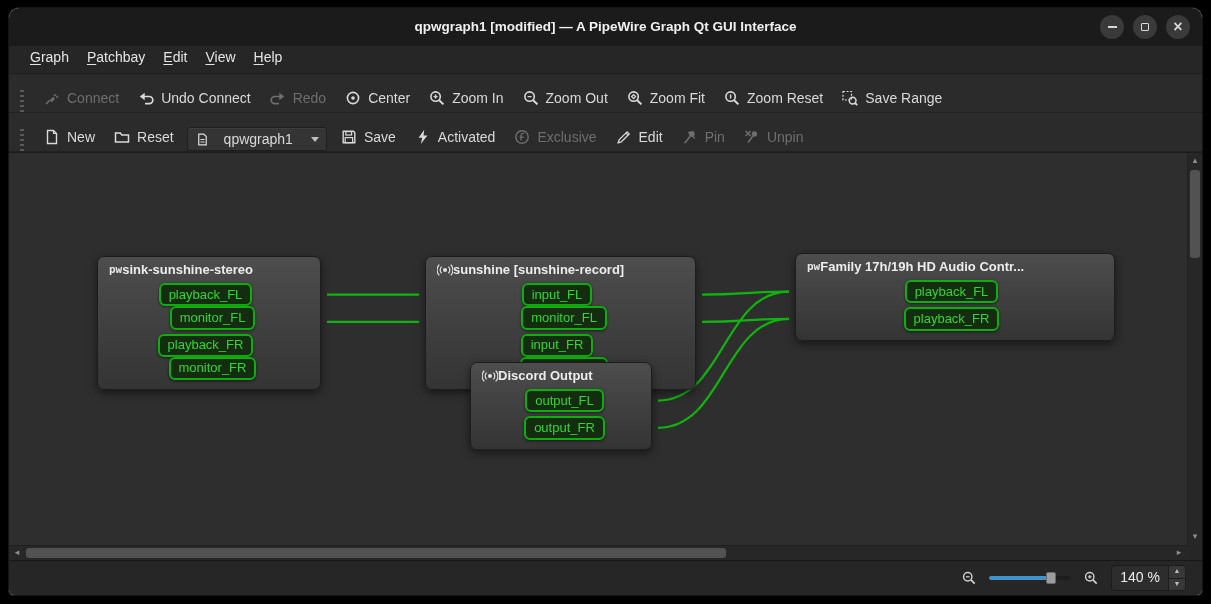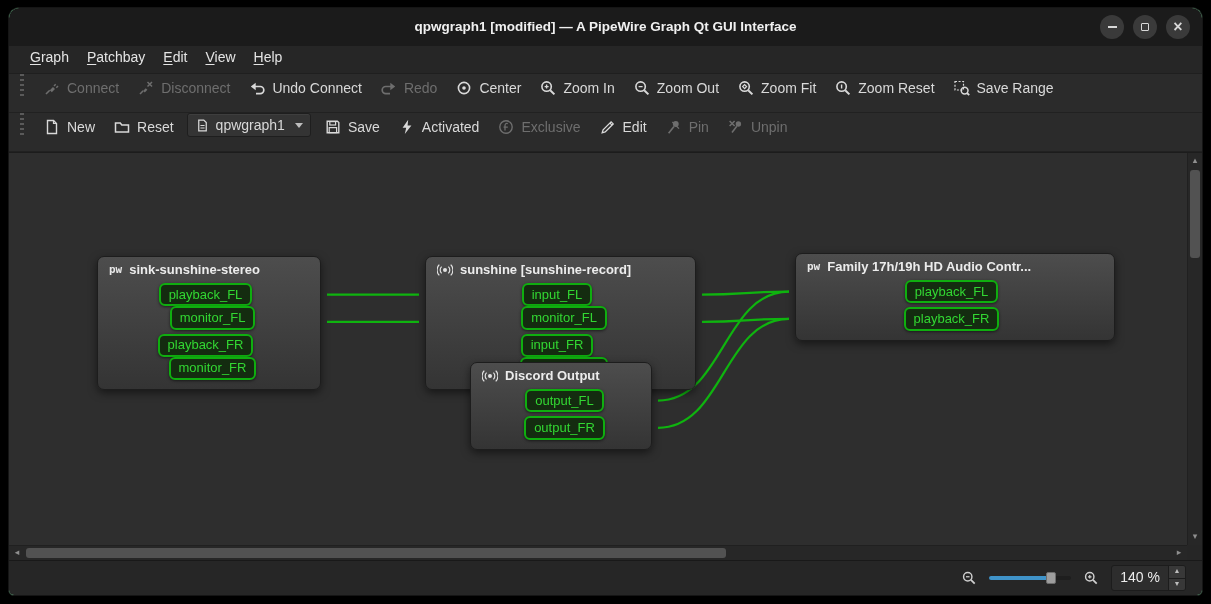--- a/index.html
+++ b/index.html
@@ -16,41 +16,41 @@
     justify-content:center;cursor:default;}
   .glyph-min{display:block;width:9px;height:1.5px;background:#d8d8d8;}
   .glyph-max{display:block;width:8px;height:8px;border:1.4px solid #d8d8d8;border-radius:1px;box-sizing:border-box;}
   .glyph-close{color:#d8d8d8;font-size:16px;line-height:16px;font-weight:bold;margin-top:-1px;}
   
   .menubar{height:27px;background:#262626;display:flex;align-items:flex-start;padding-left:12px;
     flex:0 0 auto;border-bottom:1px solid #1f1f1f;}
   .menu-item{color:#e4e4e4;font-size:14px;padding:3px 9px;border-radius:3px;}
   .menu-item u{text-decoration:underline;text-underline-offset:2px;}
   
-  .toolbar{height:38px;background:#2b2b2b;display:flex;align-items:flex-start;padding-left:6px;
+  .toolbar{height:38px;background:#2b2b2b;display:flex;align-items:flex-end;padding-left:6px;
     flex:0 0 auto;border-bottom:1px solid #212121;}
   .thandle{width:4px;height:22px;margin:0 10px 0 5px;
     background-image:repeating-linear-gradient(to bottom,#5a5a5a 0 2px,transparent 2px 5px);}
   .tbtn{display:flex;align-items:center;gap:6px;padding:5px 9px;border-radius:3px;
     color:#d9d9d9;font-size:14px;white-space:nowrap;}
   .tbtn.disabled{color:#6e6e6e;}
   .tbtn svg{display:block;}
-  .combo{display:flex;align-items:center;gap:6px;padding:3px 7px;margin:0 4px;background:#343434;
+  .combo{display:flex;align-items:center;gap:14px;padding:3px 7px;margin:0 4px;background:#343434;
     border:1px solid #1e1e1e;border-radius:3px;color:#d9d9d9;font-size:14px;
     box-shadow:inset 0 1px 0 rgba(255,255,255,.05);}
   .caret{width:0;height:0;border-left:4px solid transparent;border-right:4px solid transparent;
     border-top:5px solid #bdbdbd;margin-left:4px;}
   
   #canvas-wrap{flex:1 1 auto;position:relative;background:#2e2e2e;border-top:1px solid #1c1c1c;}
   #graph-area{position:absolute;left:0;top:0;right:15px;bottom:15px;overflow:hidden;}
   #wires{position:absolute;left:0;top:0;pointer-events:none;}
   .wire{fill:none;stroke:var(--wire,#0fb40f);stroke-width:2.2px;}
   .gnode{position:absolute;border-radius:7px;background:linear-gradient(#4d4d4d,#343434);
     border:1px solid #1d1d1d;box-shadow:0 3px 9px rgba(0,0,0,.5);padding-bottom:9px;box-sizing:border-box;}
-  .gnode-head{display:flex;align-items:center;gap:7px;padding:5px 11px 3px;color:#ececec;
+  .gnode-head{display:flex;align-items:center;padding:5px 11px 3px;color:#ececec;
     font-size:13px;font-weight:bold;white-space:nowrap;overflow:hidden;}
   .pwtxt{font-family:"DejaVu Sans Mono",monospace;font-size:11px;font-weight:bold;color:#e8e8e8;}
   .gnode-rows{display:flex;flex-direction:column;gap:4px;margin-top:3px;}
   .gnode-row{display:flex;justify-content:space-between;align-items:center;flex-direction:column;}
   .gport{font-size:13px;line-height:1.25;padding:1.5px 8px;border:2px solid var(--port-border,#0fae0f);
     border-radius:6px;background:var(--port-fill,#142c10);color:var(--port-text,#32d732);
     white-space:nowrap;box-shadow:0 1px 3px rgba(0,0,0,.55);flex:0 0 auto;}
   .gport-in{margin-left:-7px;}
   .gport-out{margin-right:-7px;}
   .gport-spacer{flex:1 1 auto;}
@@ -110,28 +110,20 @@
 
     <div class="tbtn disabled">
       <svg width="18" height="18" viewBox="0 0 18 18">
         <path d="M3 15 l3.8-3.8" stroke="currentColor" stroke-width="1.6" fill="none"></path>
         <path d="M6.8 11.2 L10 8 l2 2 -3.2 3.2 z" fill="currentColor"></path>
         <path d="M11 7 l1.7-1.7 M13.3 8.7 l1.7-1.7" stroke="currentColor" stroke-width="1.5" fill="none"></path>
       </svg>
       <span>Connect</span>
     </div>
 
-    <div class="tbtn disabled">
-      <svg width="18" height="18" viewBox="0 0 18 18">
-        <path d="M3 15 l3.2-3.2" stroke="currentColor" stroke-width="1.6" fill="none"></path>
-        <path d="M6.2 11.8 L8.8 9.2 l1.6 1.6 -2.6 2.6 z" fill="currentColor"></path>
-        <path d="M10.5 3 l4.5 4.5 M15 3 l-4.5 4.5" stroke="currentColor" stroke-width="1.5" fill="none"></path>
-      </svg>
-      <span>Disconnect</span>
-    </div>
 
     <div class="tbtn">
       <svg width="18" height="18" viewBox="0 0 18 18">
         <path d="M6 7.5 h6.2 a3.6 3.6 0 0 1 0 7.2 H8" stroke="currentColor" stroke-width="1.7" fill="none"></path>
         <path d="M7.7 3.8 L2.8 7.5 l4.9 3.7 z" fill="currentColor"></path>
       </svg>
       <span>Undo Connect</span>
     </div>
 
     <div class="tbtn disabled">

